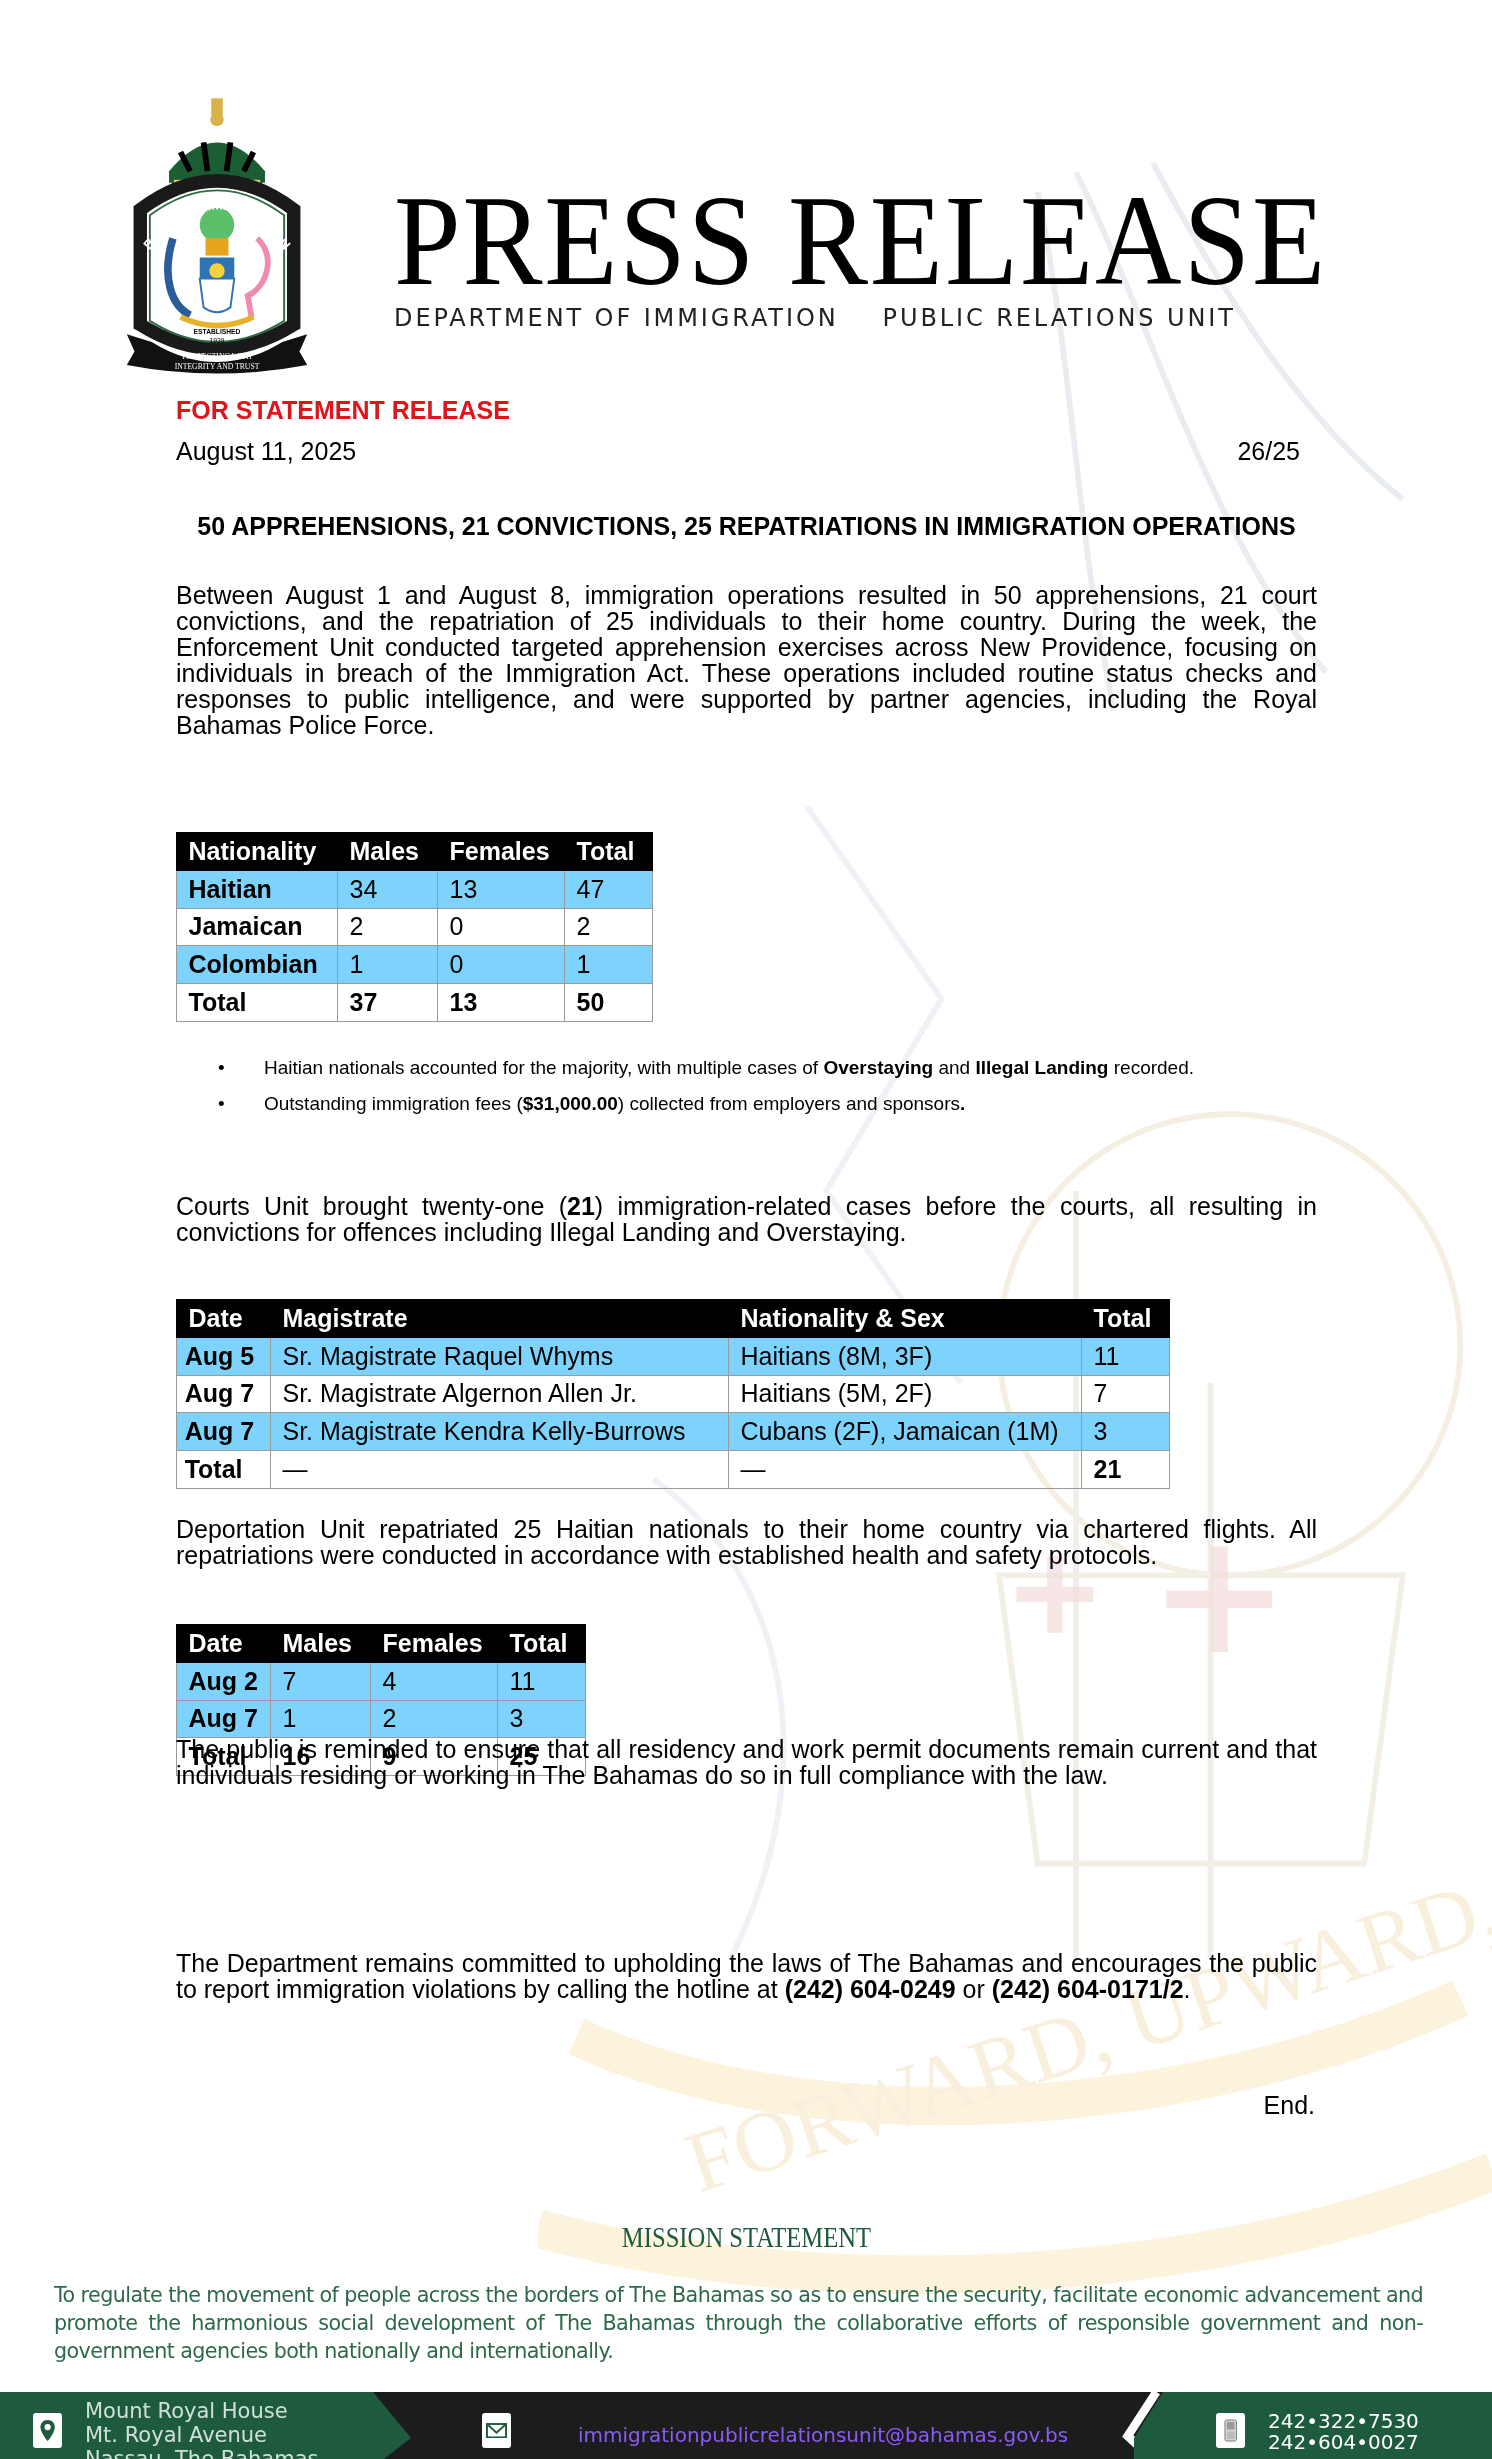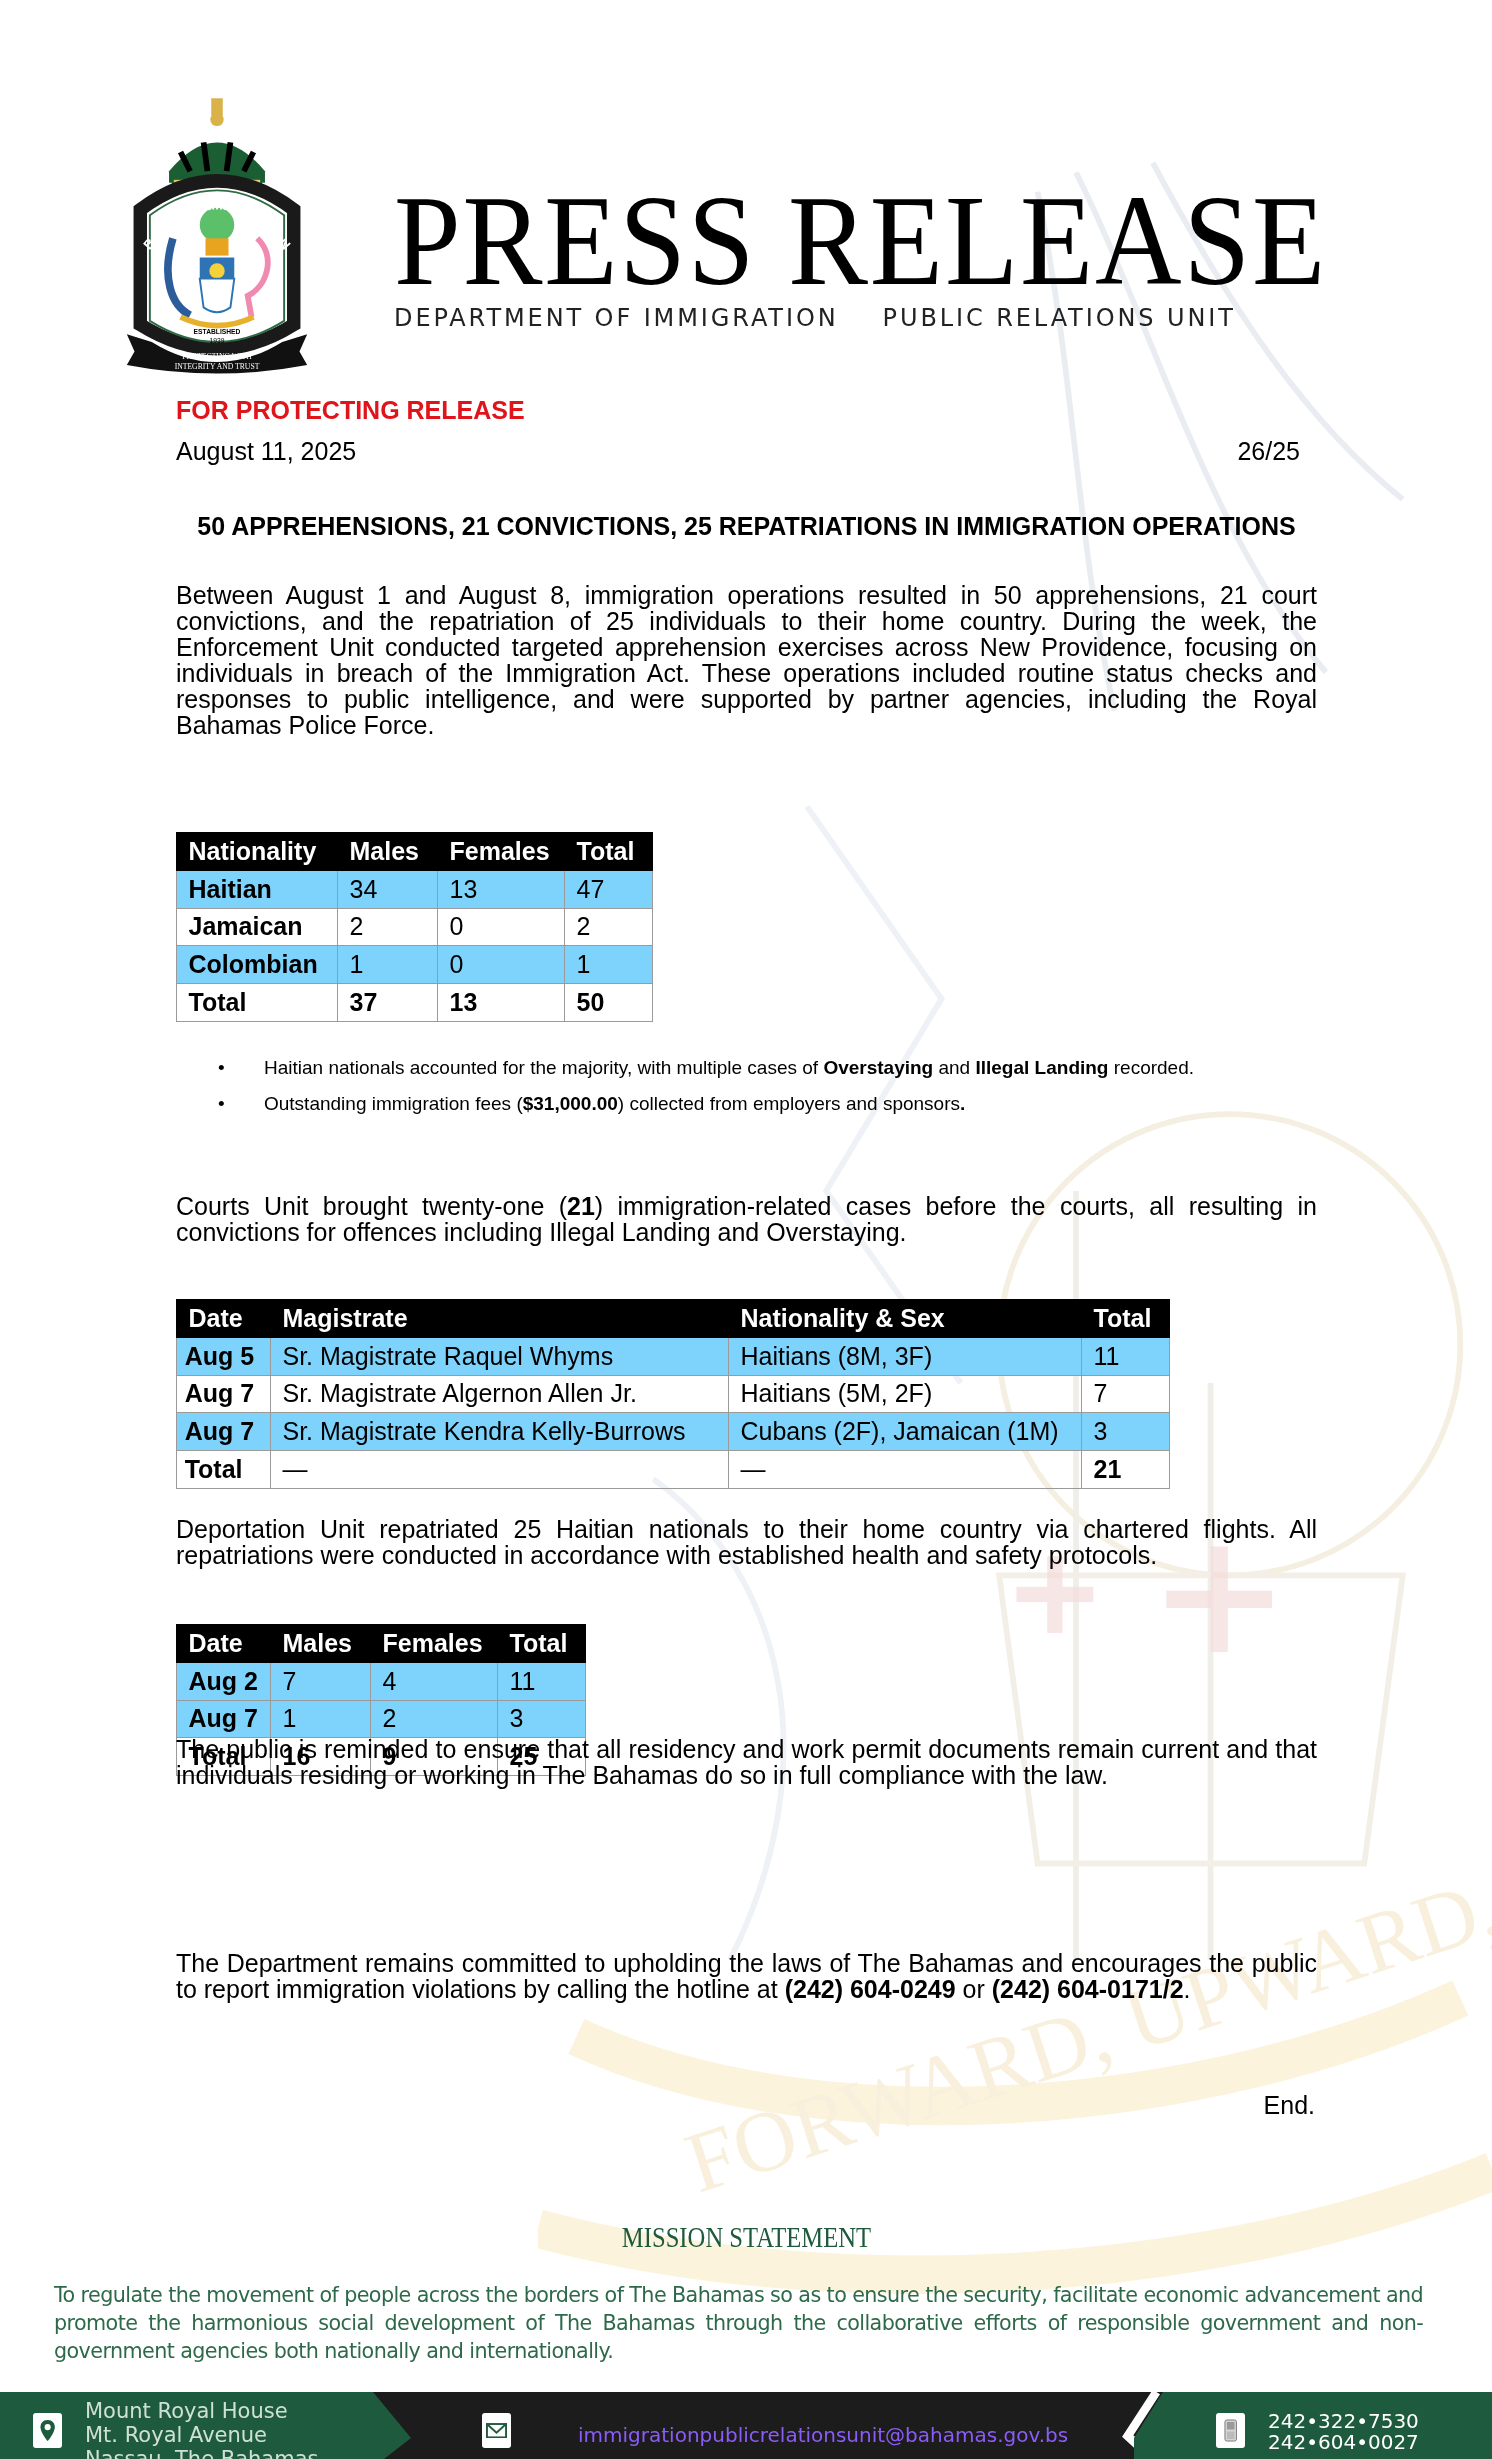--- a/index.html
+++ b/index.html
@@ -111,21 +111,21 @@
   </div>
 
   <div class="title-block">
     <div class="press-title">PRESS RELEASE</div>
     <div class="dept-line">
       <span>DEPARTMENT OF IMMIGRATION</span>
       <span>PUBLIC RELATIONS UNIT</span>
     </div>
   </div>
 
-  <div class="release-label">FOR PROTECTING RELEASE</div>
+  <div class="release-label">FOR STATEMENT RELEASE</div>
   <div class="date-row">
     <span>August 11, 2025</span>
     <span>26/25</span>
   </div>
   <div class="headline">50 APPREHENSIONS, 21 CONVICTIONS, 25 REPATRIATIONS IN IMMIGRATION OPERATIONS</div>
 
   <div class="content para" style="top:582px;">Between August 1 and August 8, immigration operations resulted in 50 apprehensions, 21 court convictions, and the repatriation of 25 individuals to their home country. During the week, the Enforcement Unit conducted targeted apprehension exercises across New Providence, focusing on individuals in breach of the Immigration Act. These operations included routine status checks and responses to public intelligence, and were supported by partner agencies, including the Royal Bahamas Police Force.</div>
 
   <table style="top:832px;">
     <thead>

